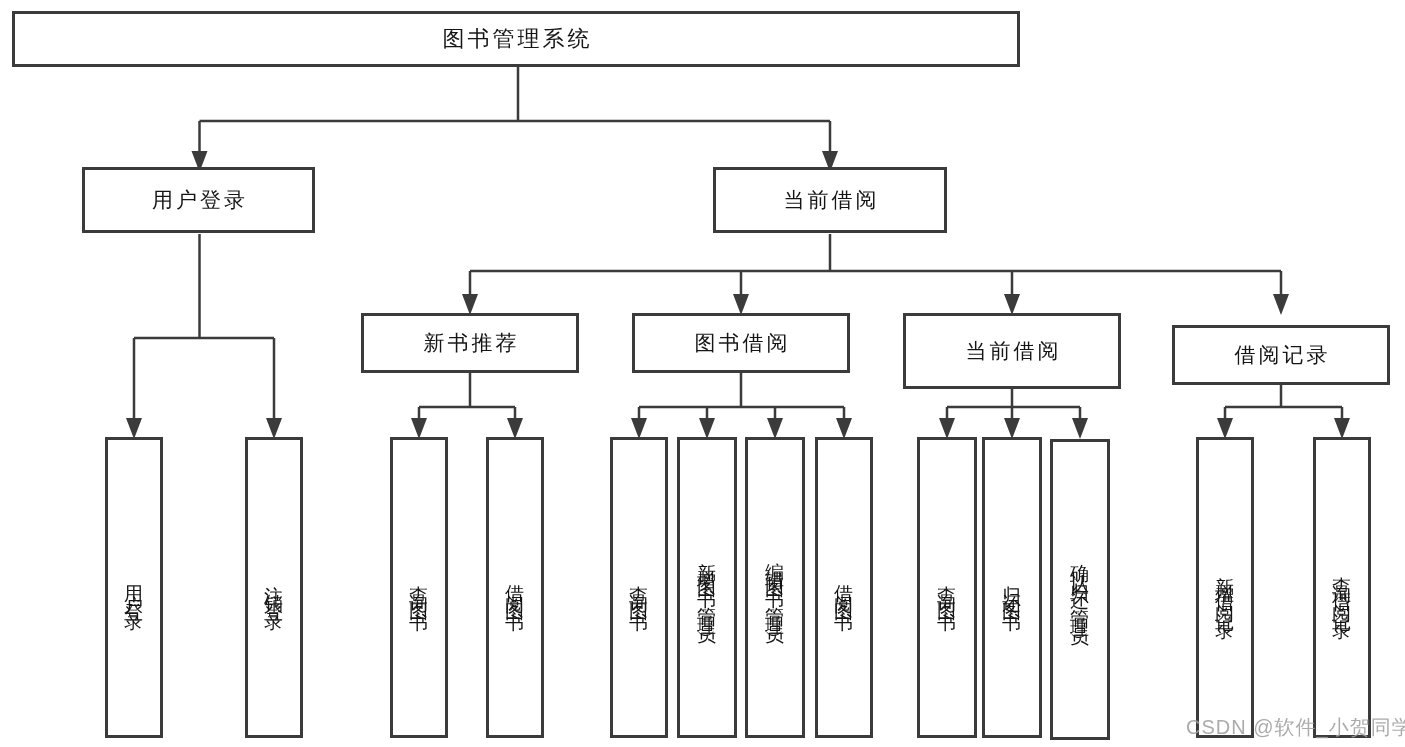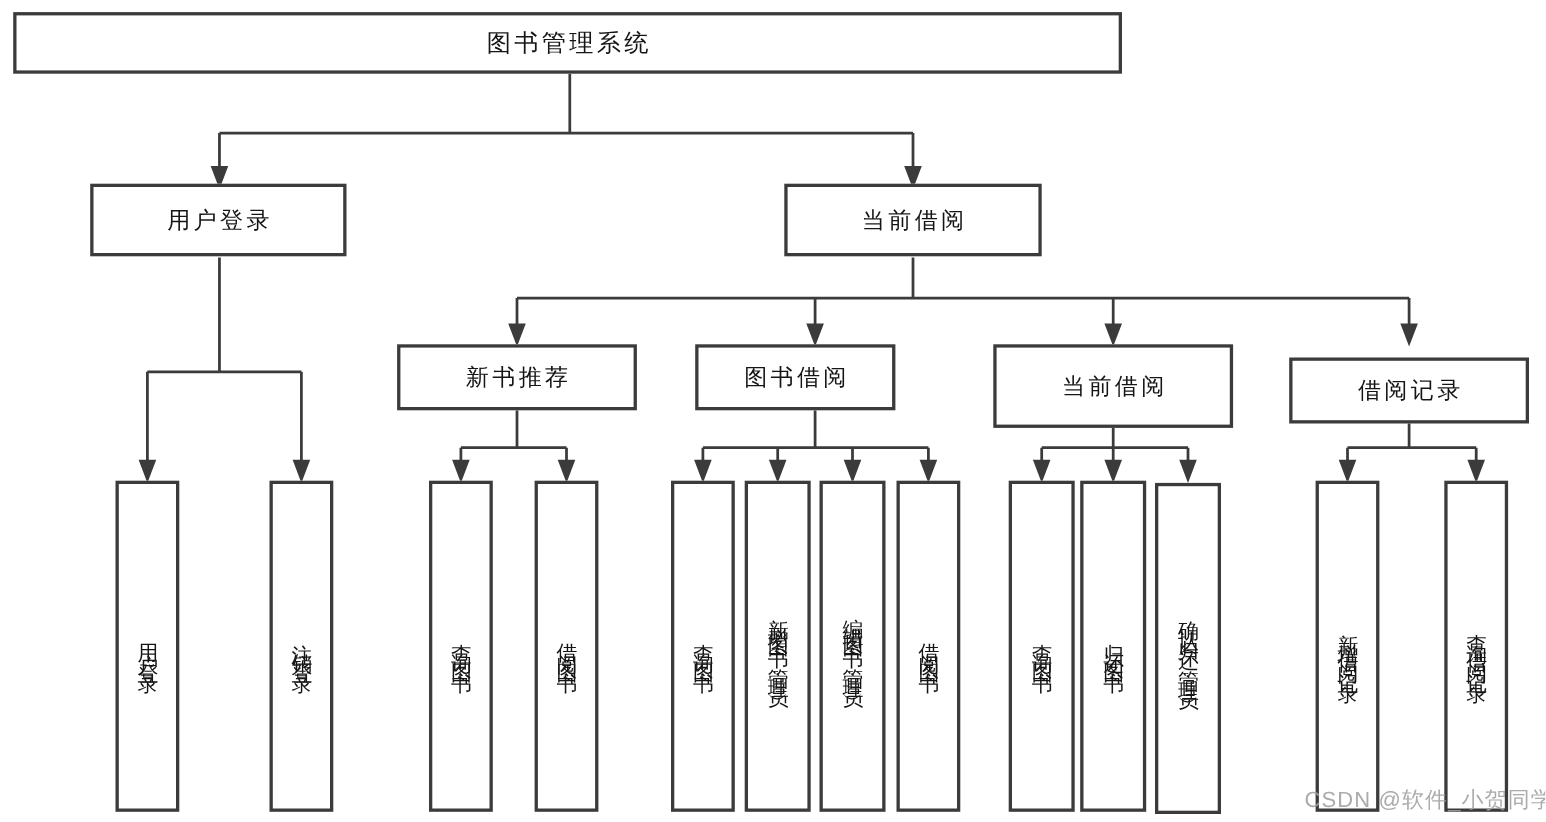--- a/index.html
+++ b/index.html
@@ -89,21 +89,21 @@
   <div class="node h" style="left:82px; top:167px; width:233px; height:66px;">
     <span class="label">用户登录</span>
   </div>
   <div class="node h" style="left:713px; top:167px; width:234px; height:66px;">
     <span class="label">当前借阅</span>
   </div>
 
   <div class="node h" style="left:361px; top:313px; width:218px; height:60px;">
     <span class="label">新书推荐</span>
   </div>
-  <div class="node h" style="left:632px; top:313px; width:182px; height:60px;">
+  <div class="node h" style="left:632px; top:313px; width:218px; height:60px;">
     <span class="label">图书借阅</span>
   </div>
   <div class="node h" style="left:903px; top:313px; width:218px; height:76px;">
     <span class="label">当前借阅</span>
   </div>
   <div class="node h" style="left:1172px; top:313px; width:218px; height:60px;margin-top:12px;">
     <span class="label">借阅记录</span>
   </div>
 
   <div class="node v" style="left:105px; top:437px; width:58px; height:301px;">

